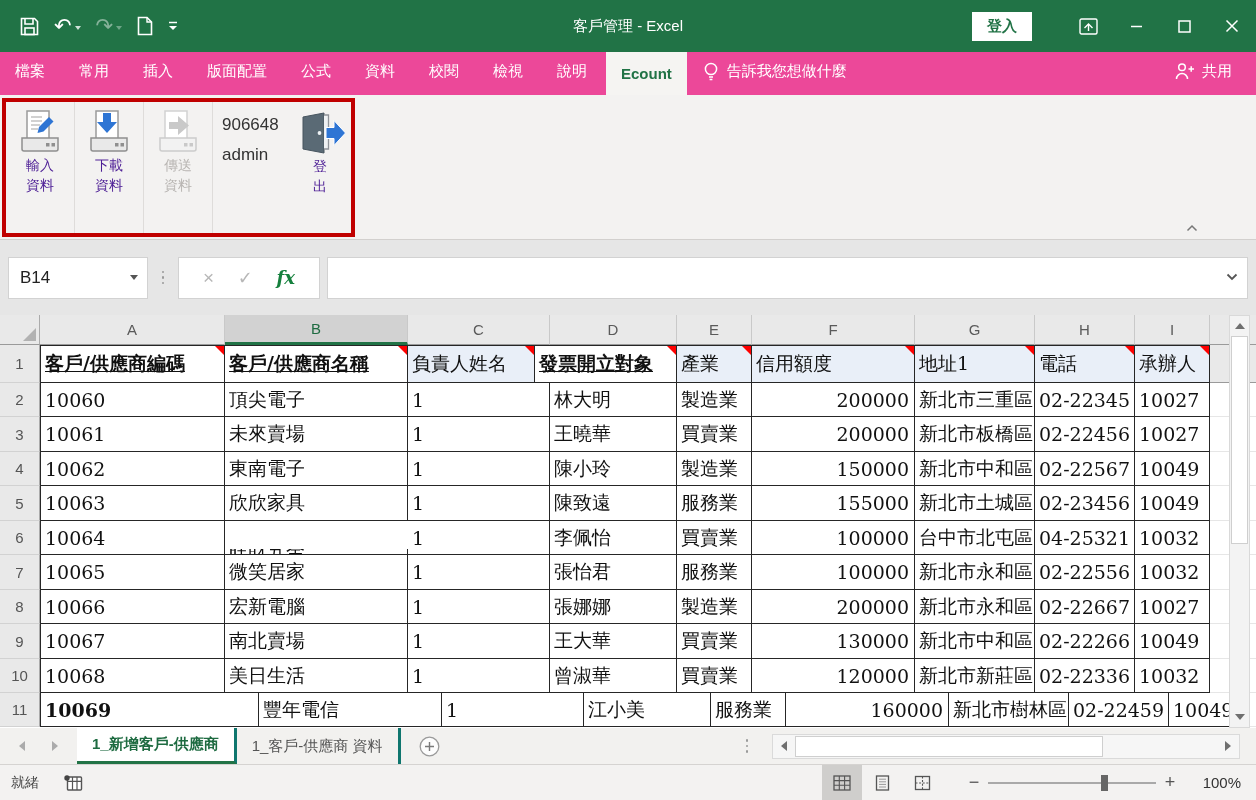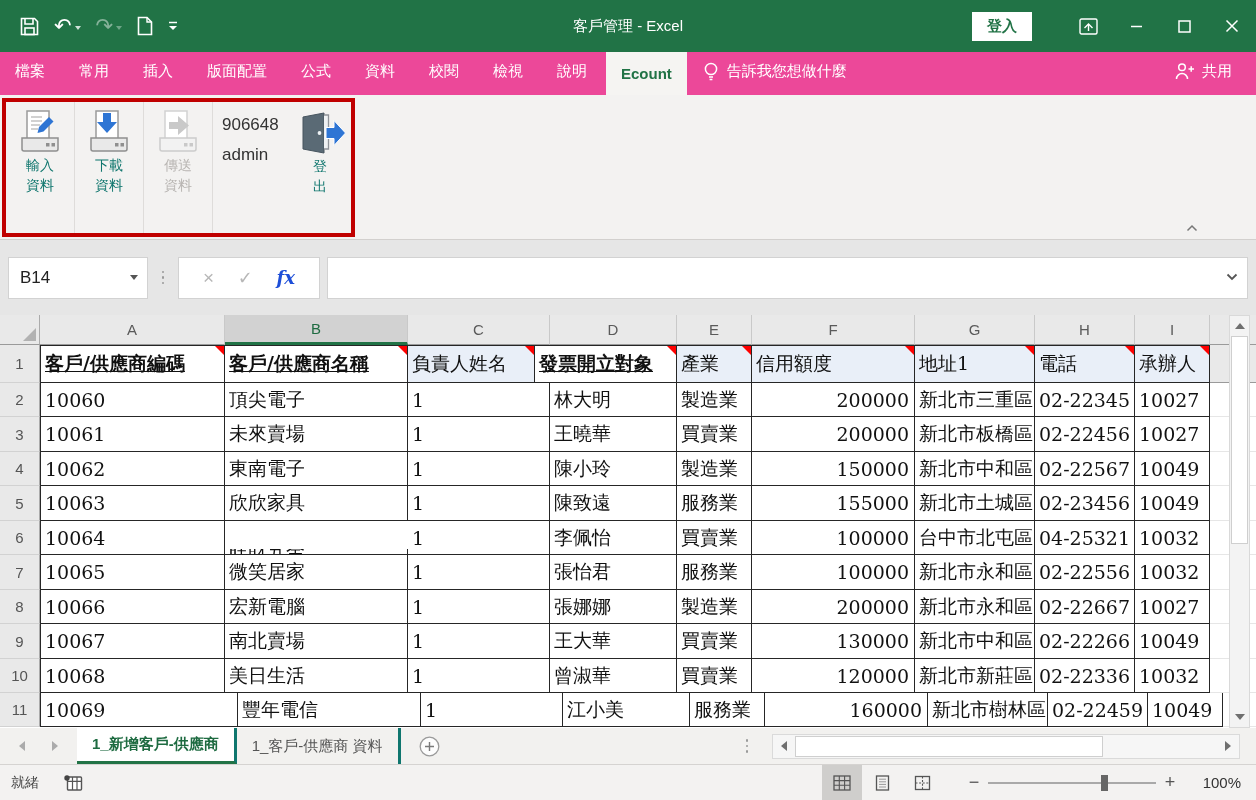--- a/index.html
+++ b/index.html
@@ -24,38 +24,38 @@
   .rtabs { display:flex; align-items:flex-start; }
   .rtab { height:38px; margin-top:0; display:flex; align-items:center; padding:0 15px; margin-right:4px; font-size:15px; white-space:nowrap; }
   .rtab.active { height:43px; background:#f5f4f2; color:#217346; font-weight:bold; }
   .tellme { display:flex; align-items:center; gap:8px; height:38px; margin-left:12px; font-size:15px; white-space:nowrap; }
   .share { margin-left:auto; display:flex; align-items:center; gap:7px; height:38px; padding-right:24px; font-size:15px; }
 
   
   .ribbon-content { height:145px; background:#f3f2f1; border-bottom:1px solid #d2d0ce; position:relative; }
   .ecount-group { position:absolute; left:2px; top:3px; height:139px; border:4px solid #c00000; display:flex; background:#f3f2f1; }
   .eg-btn { width:69px; display:flex; flex-direction:column; align-items:center; padding-top:7px; border-right:1px solid #deDCDA; border-right:1px solid #dedcda; }
-  .eg-line { font-size:14px; color:#0f766e; line-height:1.45; }
+  .eg-line { font-size:14px; color:#4c1d95; line-height:1.45; }
   .eg-btn.disabled .eg-line { color:#b8b5b2; }
   .eg-account { width:76px; padding:8px 4px 0 9px; font-size:17px; color:#333; line-height:1.75; }
   .eg-logout { width:62px; display:flex; flex-direction:column; align-items:center; padding-top:8px; }
   .icn { display:block; }
   .collapse-ribbon { position:absolute; right:58px; bottom:7px; }
 
   
   .formula-strip { height:75px; background:#e6e6e6; display:flex; align-items:center; padding:0 8px; }
   .name-box { width:140px; height:42px; background:#fff; border:1px solid #d2d2d2; display:flex; align-items:center; font-size:17px; color:#222; padding-left:11px; }
   .nb-caret-wrap { margin-left:auto; width:26px; height:100%; display:flex; align-items:center; justify-content:center; }
   .nb-caret { width:0; height:0; border-left:4.5px solid transparent; border-right:4.5px solid transparent; border-top:5.5px solid #555; }
   .dots-sep { width:30px; display:flex; flex-direction:column; align-items:center; gap:3px; }
   .dots-sep i { width:2.5px; height:2.5px; border-radius:50%; background:#9a9a9a; }
   .fx-box { width:142px; height:42px; background:#fff; border:1px solid #d2d2d2; display:flex; align-items:center; justify-content:space-around; padding:0 12px; }
   .fxcancel { color:#b7b7b7; font-size:19px; }
   .fxenter { color:#b7b7b7; font-size:18px; }
-  .fxlabel { font-family:"DejaVu Serif", serif; font-style:italic; font-weight:bold; font-size:18px; color:#1d4ed8; }
+  .fxlabel { font-family:"DejaVu Serif", serif; font-style:italic; font-weight:bold; font-size:18px; color:#15803d; }
   .formula-input { flex:1; height:42px; background:#fff; border:1px solid #d2d2d2; margin-left:7px; display:flex; align-items:center; font-size:16px; color:#222; padding-left:8px; position:relative; }
   .fi-chevron { position:absolute; right:9px; top:15px; }
 
   
   .grid-wrap { height:413px; background:#fff; position:relative; }
   .col-headers { display:flex; height:30px; }
   .corner { width:40px; background:#e9e9e9; border-right:1px solid #ababab; border-bottom:1px solid #9a9a9a; position:relative; }
   .corner i { position:absolute; right:3px; bottom:3px; width:0; height:0; border-left:13px solid transparent; border-bottom:13px solid #b2b2b2; }
   .colh { display:flex; align-items:center; justify-content:center; font-size:15px; color:#5a5a5a; background:#e9e9e9; border-right:1px solid #c9c9c9; border-bottom:1px solid #9a9a9a; }
   .colh.sel { background:#d2d2d2; color:#1e6b41; border-bottom:3px solid #217346; }
@@ -643,21 +643,21 @@
         <div class="cell" style="width: 100px;">
           <span class="ctext">02-22336</span>
         </div>
         <div class="cell" style="width: 75px;">
           <span class="ctext">10032</span>
         </div>
         <div class="gcell-ghost"></div>
       </div>
       <div class="grow" style="height: 34px;">
         <div class="rownum">11</div>
-        <div class="cell bl" style="width: 198px;">
+        <div class="cell bl" style="width: 219px; font-weight: bold;">
           <span class="ctext">10069</span>
         </div>
         <div class="cell" style="width: 183px;">
           <span class="ctext">豐年電信</span>
         </div>
         <div class="cell" style="width: 142px;">
           <span class="ctext">1</span>
         </div>
         <div class="cell" style="width: 127px;">
           <span class="ctext">江小美</span>

